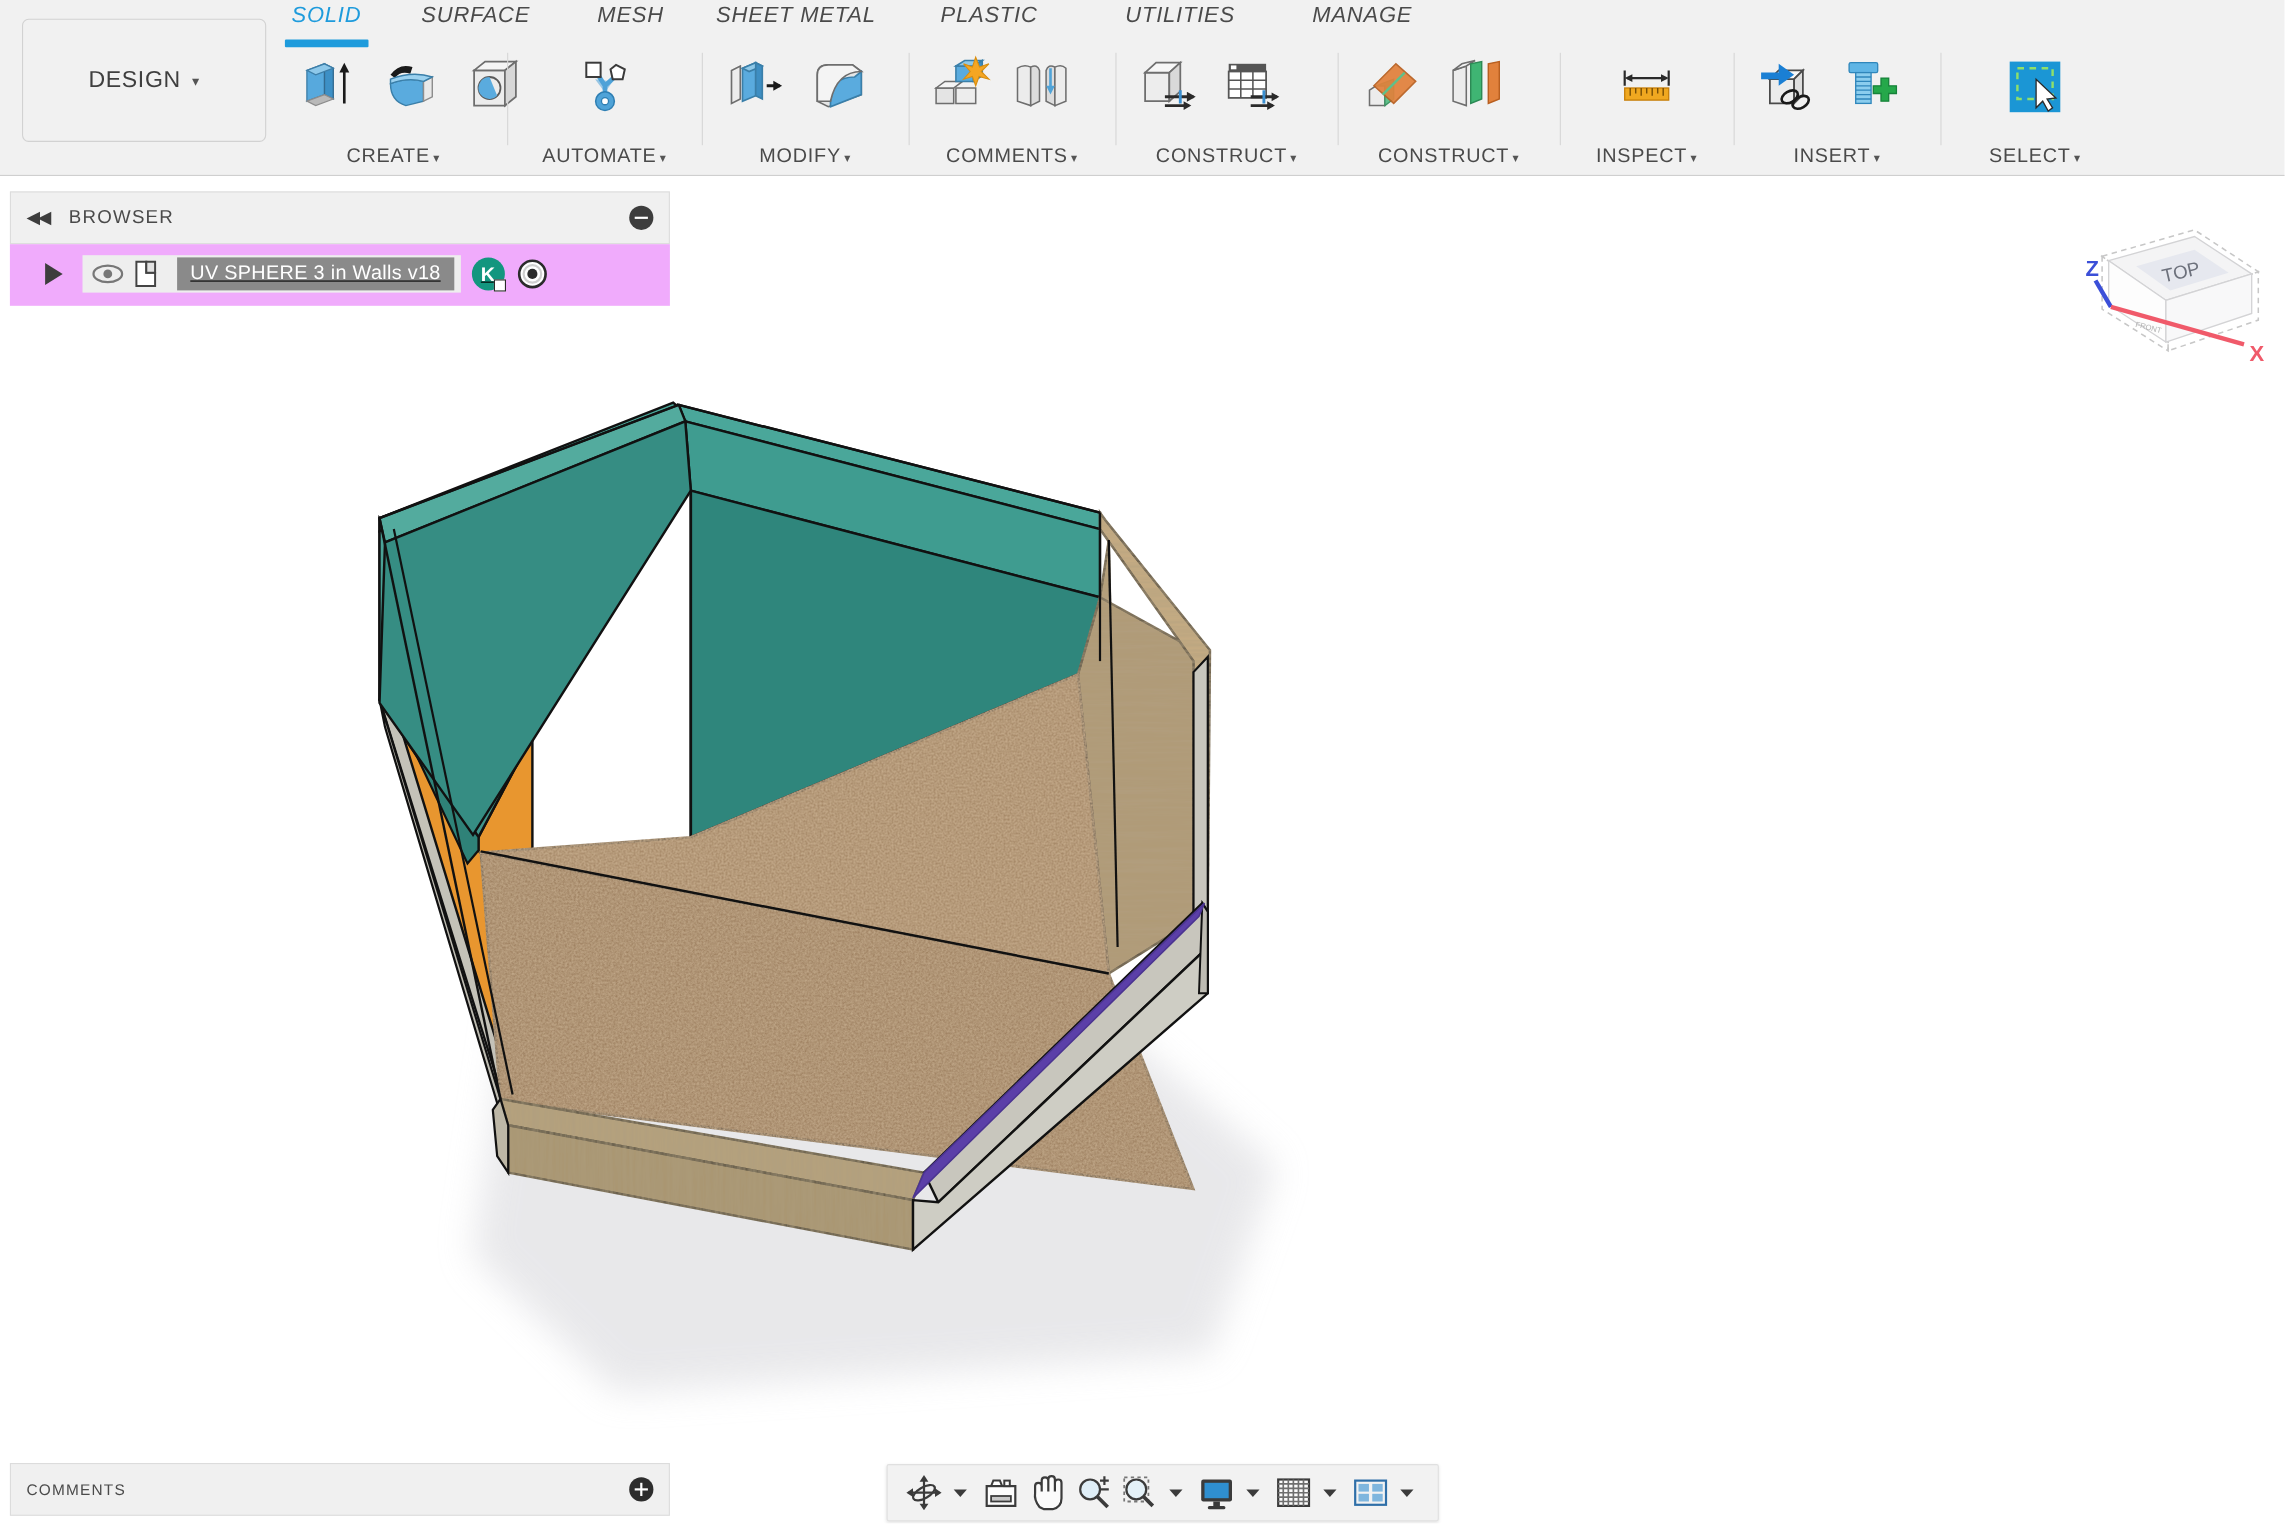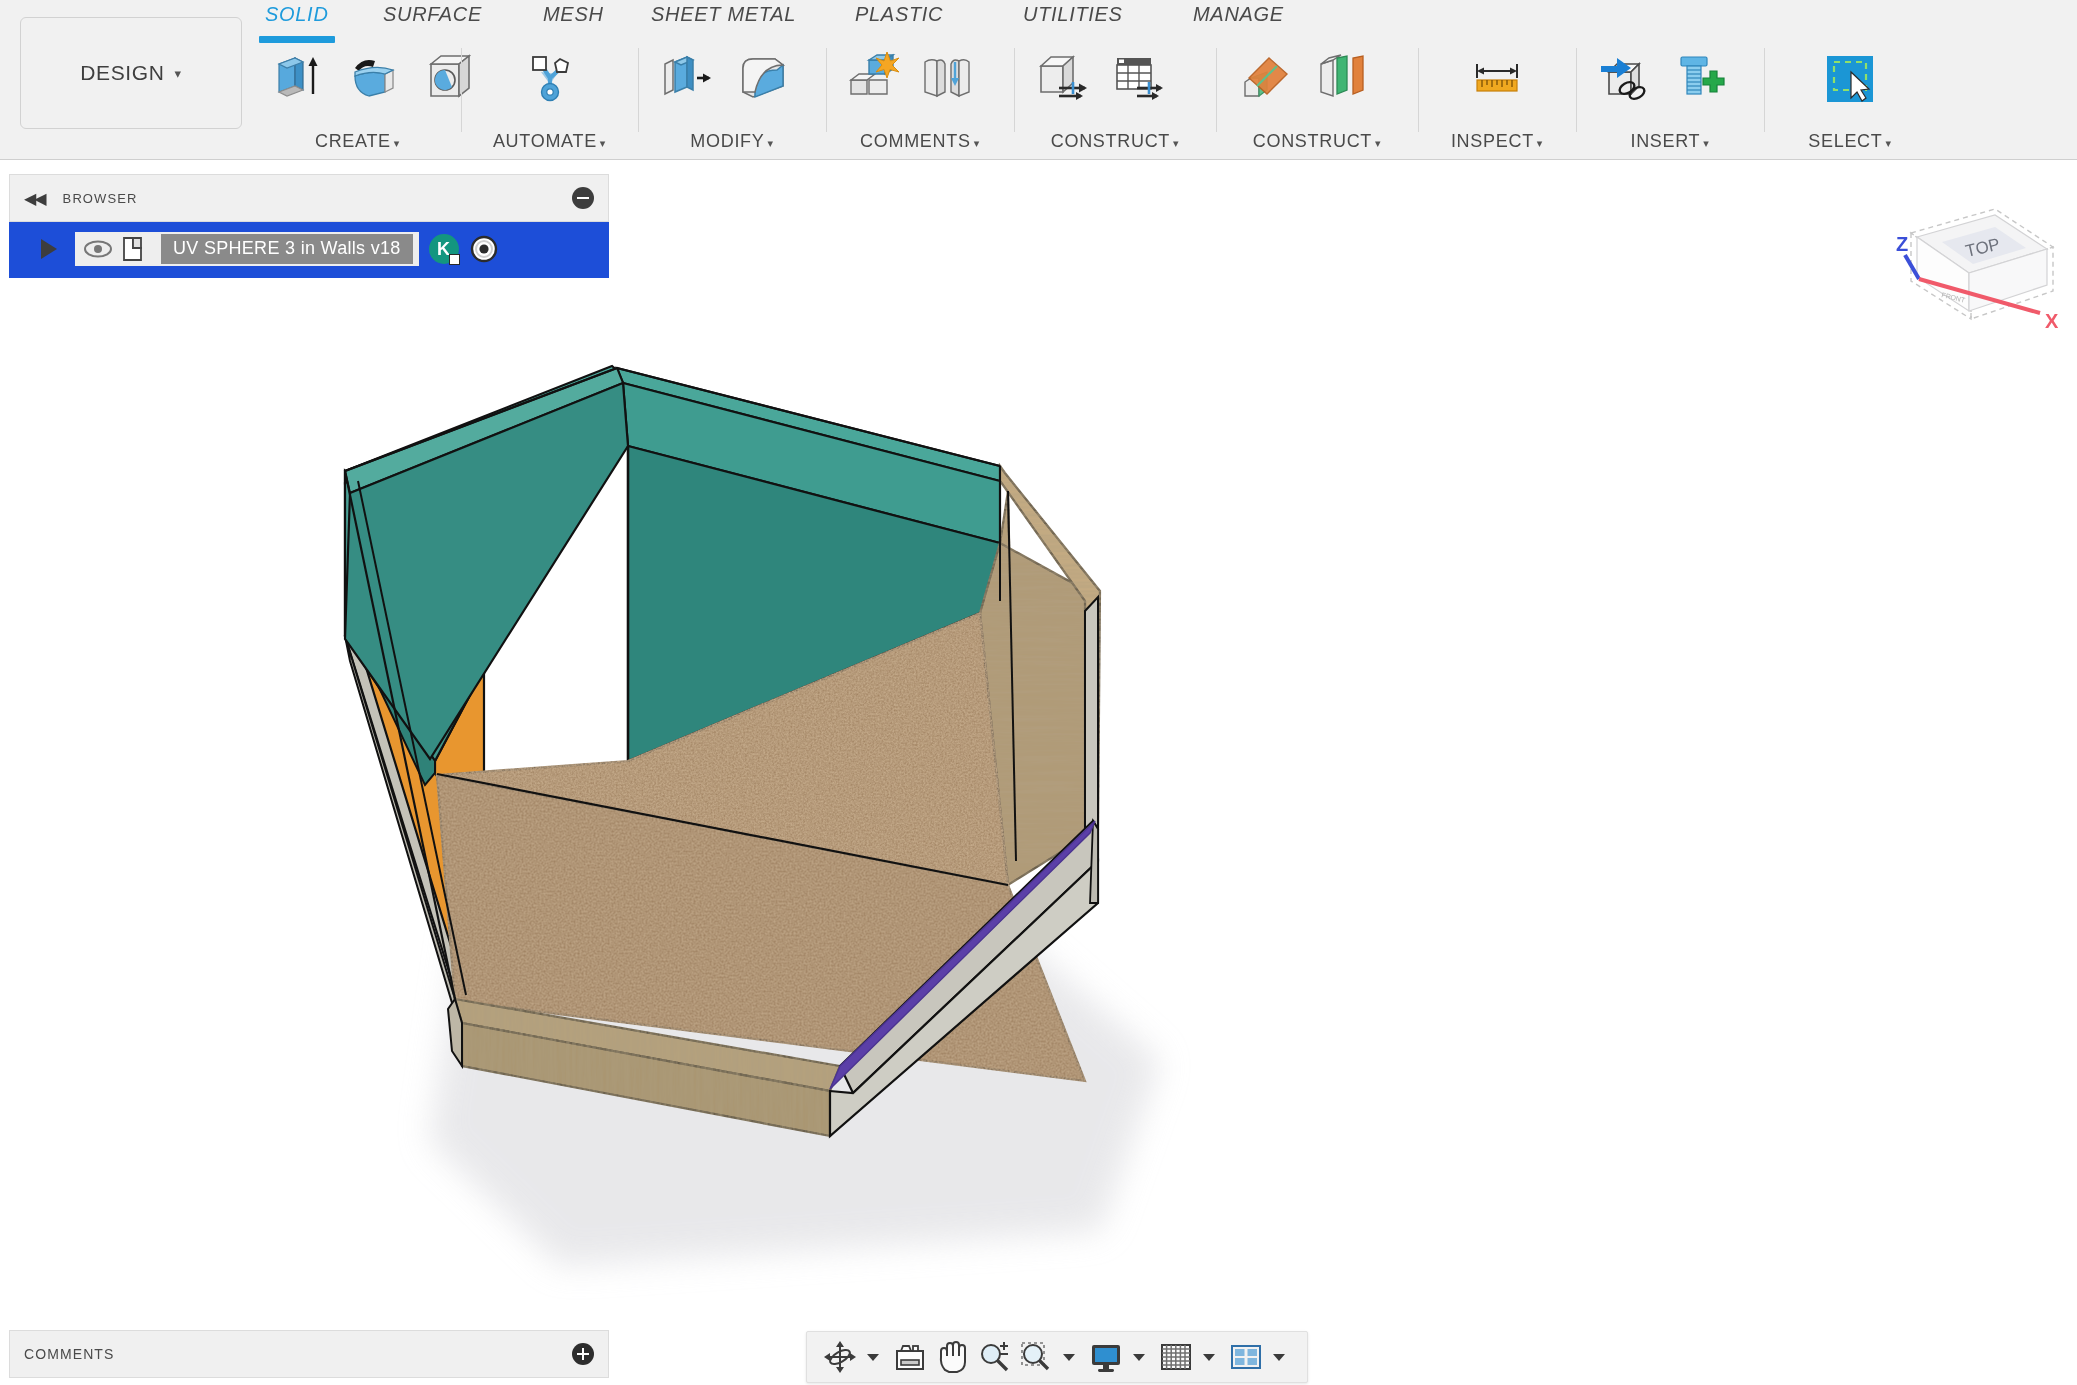--- a/index.html
+++ b/index.html
@@ -59,28 +59,28 @@
   
   .browser{
     position:absolute;left:9px;top:174px;width:600px;
     background:#fbfbfb;
   }
   .browser-head{
     height:48px;background:#f0f0f0;border:1px solid #dcdcdc;
     display:flex;align-items:center;box-sizing:border-box;padding:0 14px;
   }
   .collapse-arrows{font-size:16px;color:#3d3d3d;letter-spacing:-2px;margin-right:18px;}
-  .browser-title{font-size:13px;color:#4a4a4a;letter-spacing:1.1px;flex:1;}
+  .browser-title{font-size:17px;color:#4a4a4a;letter-spacing:1.1px;flex:1;}
   .minus-btn{
     width:22px;height:22px;border-radius:50%;background:#3d3d3d;
     display:flex;align-items:center;justify-content:center;
   }
   .minus-btn i{display:block;width:12px;height:2.5px;background:#fff;}
 
-  .browser-body{padding:8px 0 10px 0;background:#1d4ed8;}
+  .browser-body{padding:8px 0 10px 0;background:#f0abfc;text-decoration:underline;}
   .tree-row{display:flex;align-items:center;height:38px;padding-left:32px;}
   .tri{
     width:0;height:0;border-left:16px solid #3d3d3d;
     border-top:10px solid transparent;border-bottom:10px solid transparent;
     margin-right:18px;
   }
   .row-chip{display:flex;align-items:center;background:#eeeeee;height:34px;padding:0 6px;}
   .eye{width:34px;height:26px;display:flex;align-items:center;justify-content:center;}
   .comp-ico{width:36px;height:30px;margin:0 6px 0 4px;}
   .name-pill{

